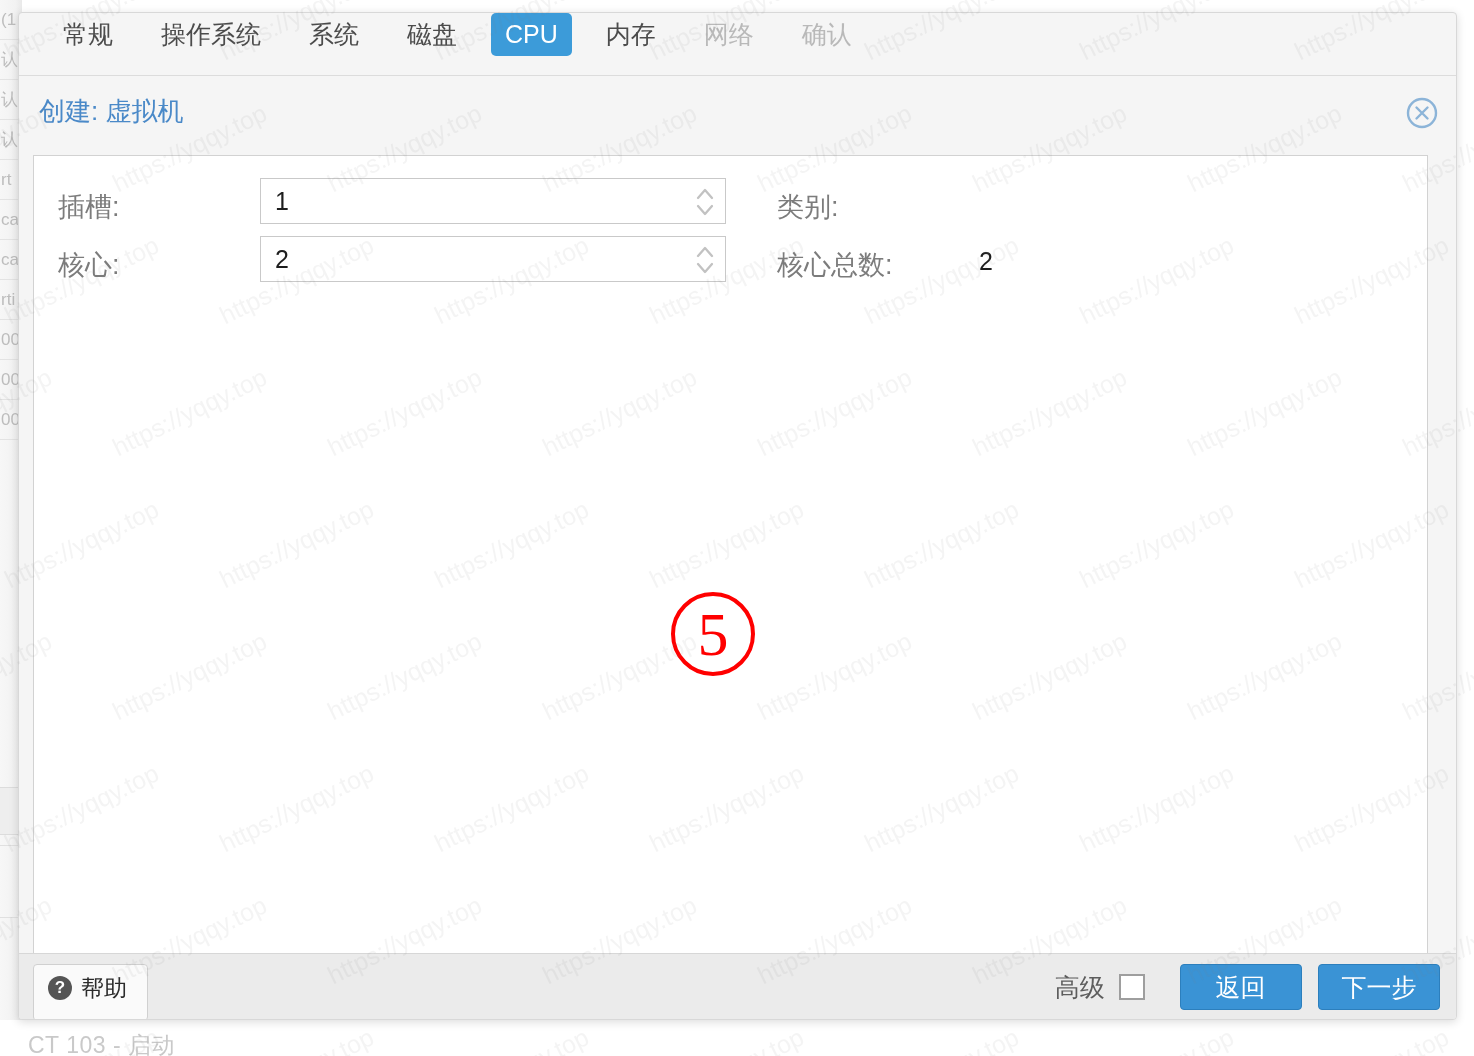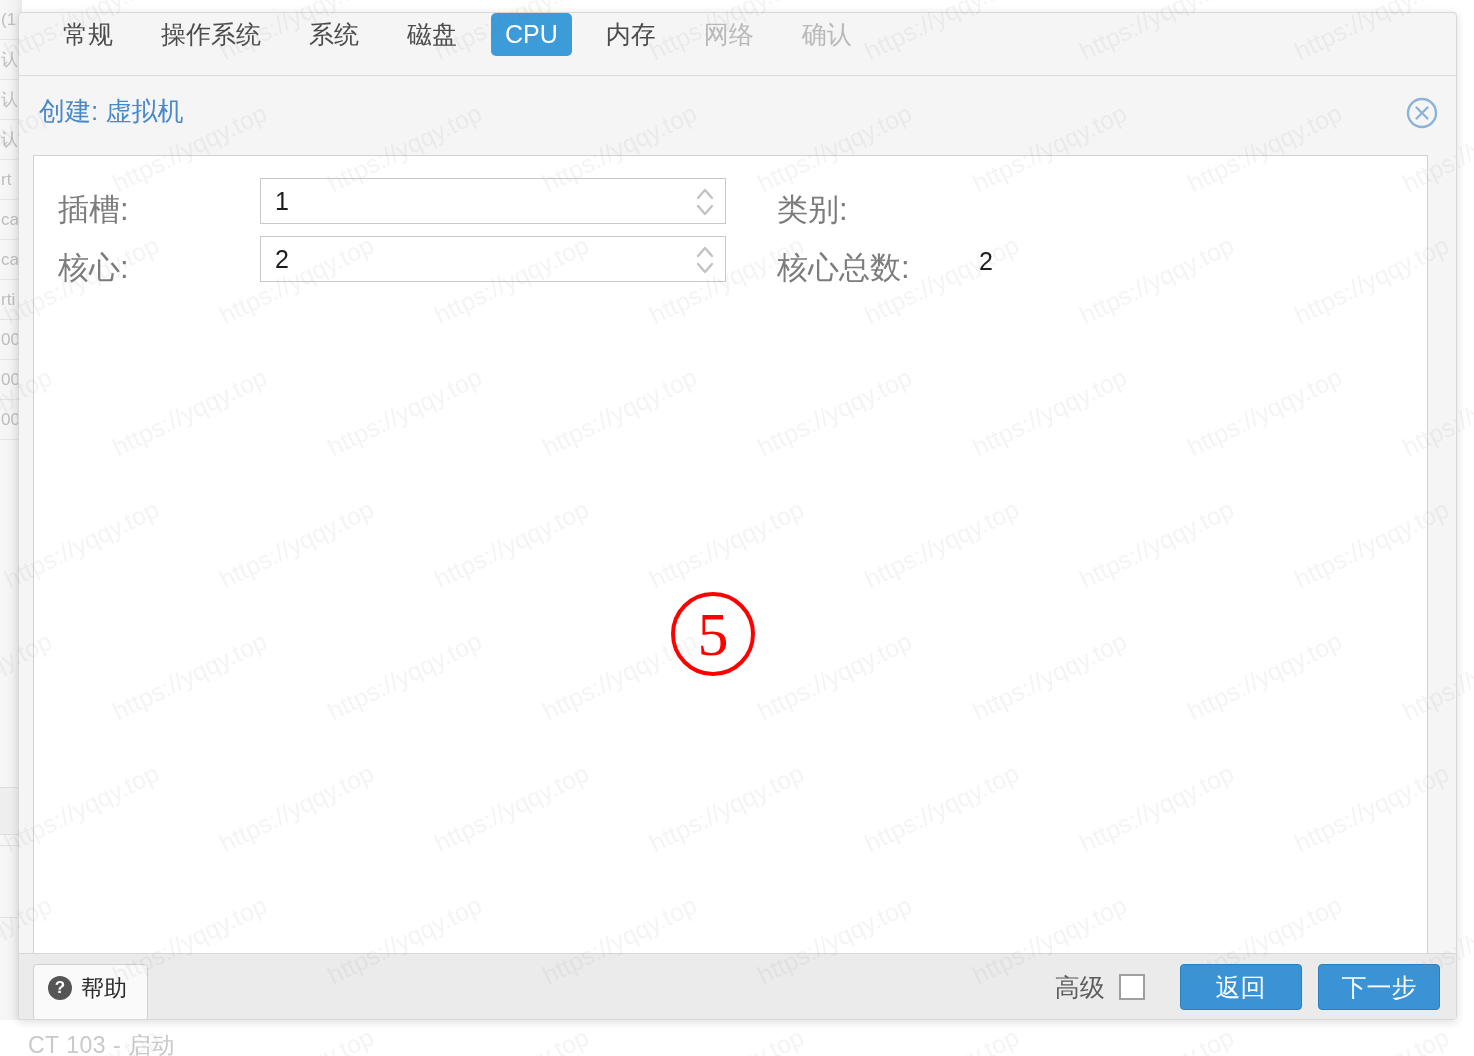--- a/index.html
+++ b/index.html
@@ -178,21 +178,21 @@
   #col-right { left: 733px; width: 660px; }
 
   .field-row {
     position: relative;
     height: 58px;
   }
   .field-label {
     position: absolute;
     left: 10px;
     top: 11px;
-    font-size: 31px;
+    font-size: 27px;
     color: #7c7c7c;
     white-space: nowrap;
     font-family: "Liberation Sans", sans-serif;
   }
   .field-static {
     position: absolute;
     left: 212px;
     top: 11px;
     font-size: 25px;
     color: #1d1d1d;

